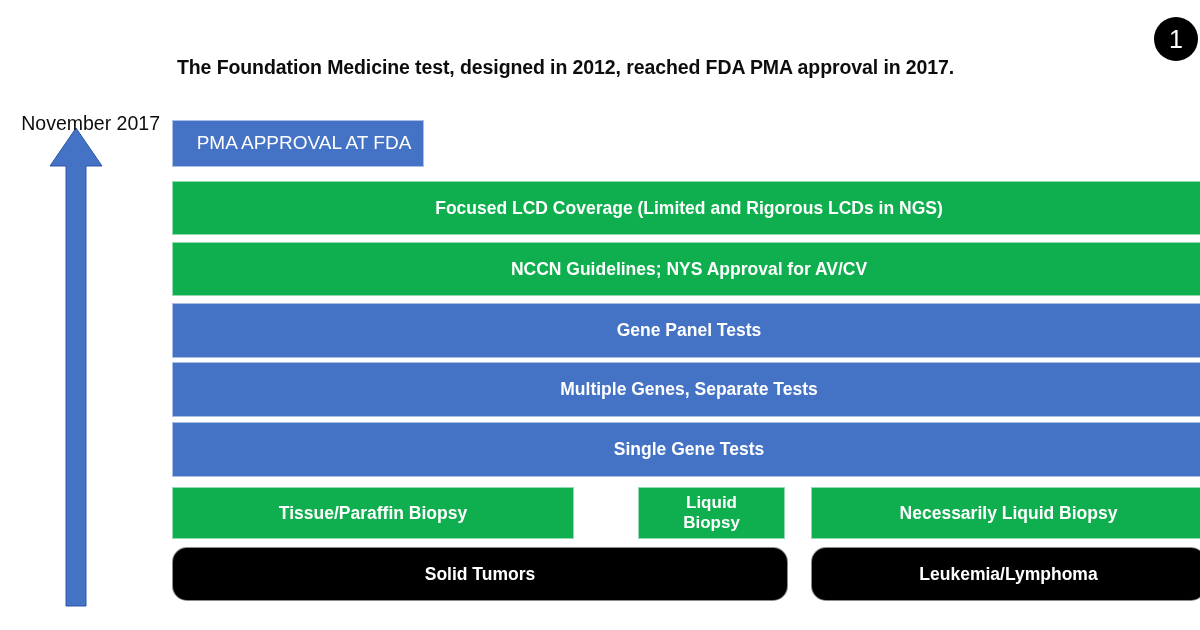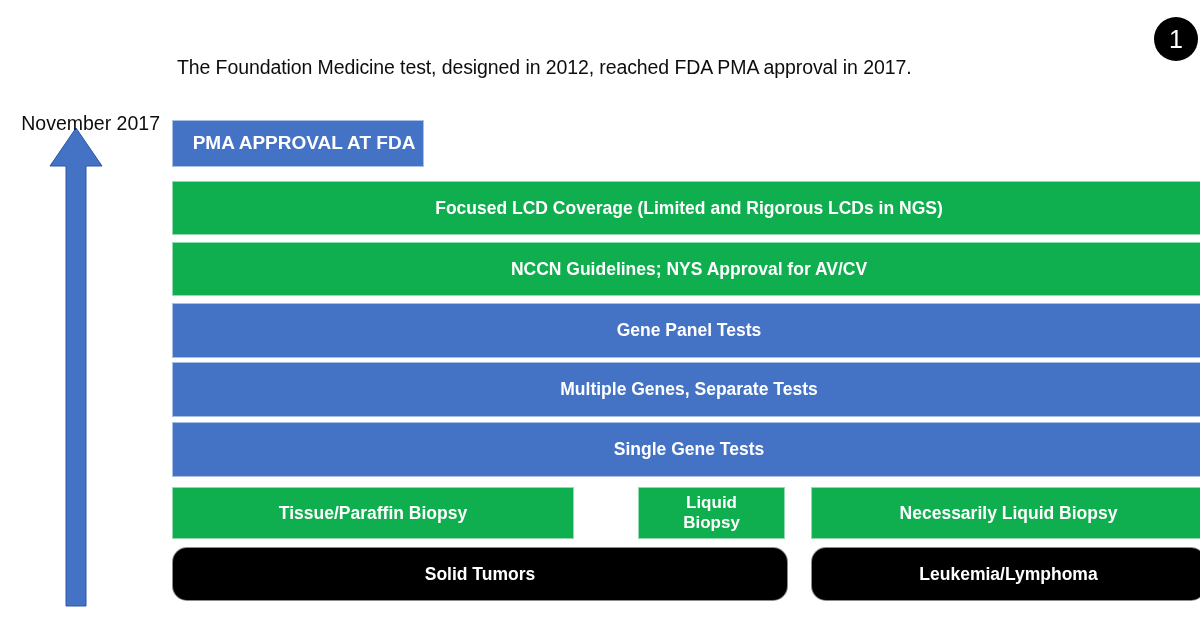--- a/index.html
+++ b/index.html
@@ -19,20 +19,21 @@
     display: flex; align-items: center; justify-content: center;
     font-size: 25px; font-weight: 400; line-height: 1;
     font-family: "Liberation Sans", sans-serif;
   }
 
   
   .title {
     position: absolute; left: 177px; top: 56px;
     font-size: 19.5px; color: #0d0d0d; letter-spacing: -0.1px;
     white-space: nowrap;
+    font-weight: bold;
   }
 
   
   .arrow { position: absolute; left: 48px; top: 126px; width: 56px; height: 482px; }
 
   
   .axis-label {
     position: absolute; font-size: 19.5px; color: #0d0d0d;
     white-space: nowrap; text-align: right;
   }
@@ -44,21 +45,21 @@
     position: absolute;
     display: flex; align-items: center; justify-content: center;
     color: #ffffff; font-weight: bold; font-size: 17.5px;
     text-align: center; line-height: 1.18;
     border: 1px solid rgba(255,255,255,0.55);
     overflow: hidden;
   }
   .bar.blue  { background: #4472C4; }
   .bar.green { background: #0FAE4E; }
   .bar.black { background: #000000; border-radius: 15px; }
-  .bar.pma   { font-weight: 700; font-size: 19px; padding-left: 12px; }
+  .bar.pma   { font-weight: 400; font-size: 19px; padding-left: 12px; }
   .bar.wrap  { white-space: pre-line; font-size: 17px; }
 
   
   #bar-pma     { left:172px; top:120px;  width:252px; height:47px; }
   #bar-lcd     { left:172px; top:181px;  width:1034px; height:54px; }
   #bar-nccn    { left:172px; top:242px;  width:1034px; height:54px; }
   #bar-panel   { left:172px; top:303px;  width:1034px; height:55px; }
   #bar-multi   { left:172px; top:362px;  width:1034px; height:55px; }
   #bar-single  { left:172px; top:422px;  width:1034px; height:55px; }
   #bar-tissue  { left:172px; top:487px;  width:402px; height:52px; }

